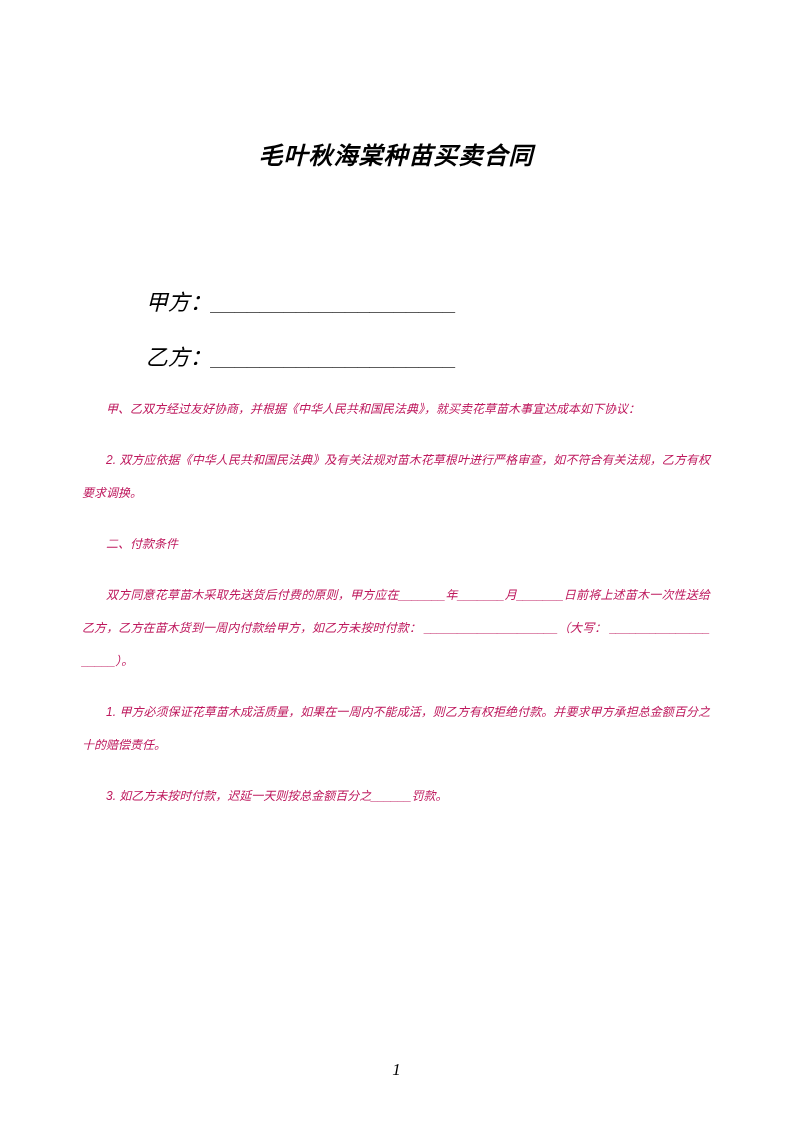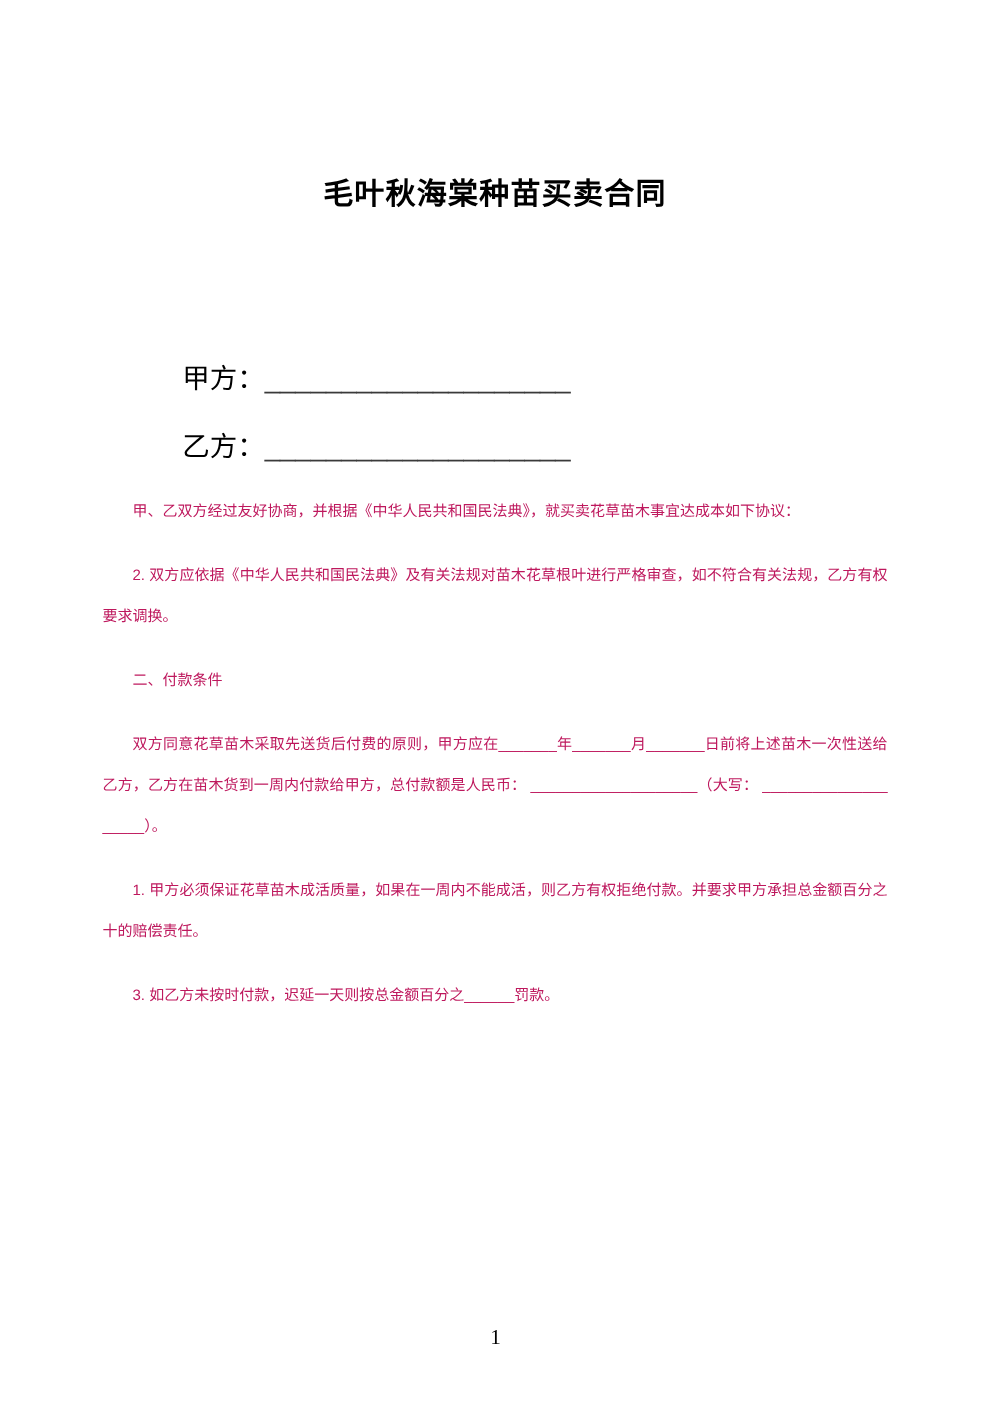--- a/index.html
+++ b/index.html
@@ -9,20 +9,21 @@
   }
   .page {
     position: relative;
     width: 793px;
     height: 1122px;
     margin: 0 auto;
     background: #ffffff;
     color: #000000;
     overflow: hidden;
     padding: 0 83px 0 82px;
+    font-style: italic;
   }
   .doc-title {
     margin-top: 143px;
     text-align: center;
     font-size: 24px;
     line-height: 26px;
     font-weight: bold;
     letter-spacing: 1px;
     color: #000000;
   }
@@ -84,21 +85,21 @@
   <div class="body-flow">
 
     <p class="para">甲、乙双方经过友好协商，并根据《中华人民共和国民法典》，就买卖花草苗木事宜达成本如下协议：</p>
 
 
 
     <p class="para">2. 双方应依据《中华人民共和国民法典》及有关法规对苗木花草根叶进行严格审查，如不符合有关法规，乙方有权要求调换。</p>
 
     <p class="heading">二、付款条件</p>
 
-    <p class="para">双方同意花草苗木采取先送货后付费的原则，甲方应在_______年_______月_______日前将上述苗木一次性送给乙方，乙方在苗木货到一周内付款给甲方，总付款额是人民币： ____________________（大写： ____________________）。</p>
+    <p class="para">双方同意花草苗木采取先送货后付费的原则，甲方应在_______年_______月_______日前将上述苗木一次性送给乙方，乙方在苗木货到一周内付款给甲方，如乙方未按时付款： ____________________（大写： ____________________）。</p>
 
 
     <p class="para">1. 甲方必须保证花草苗木成活质量，如果在一周内不能成活，则乙方有权拒绝付款。并要求甲方承担总金额百分之十的赔偿责任。</p>
 
     <p class="para">3. 如乙方未按时付款，迟延一天则按总金额百分之______罚款。</p>
 
   </div>
 
   <div class="page-footer">
     <span class="page-number">1</span>

